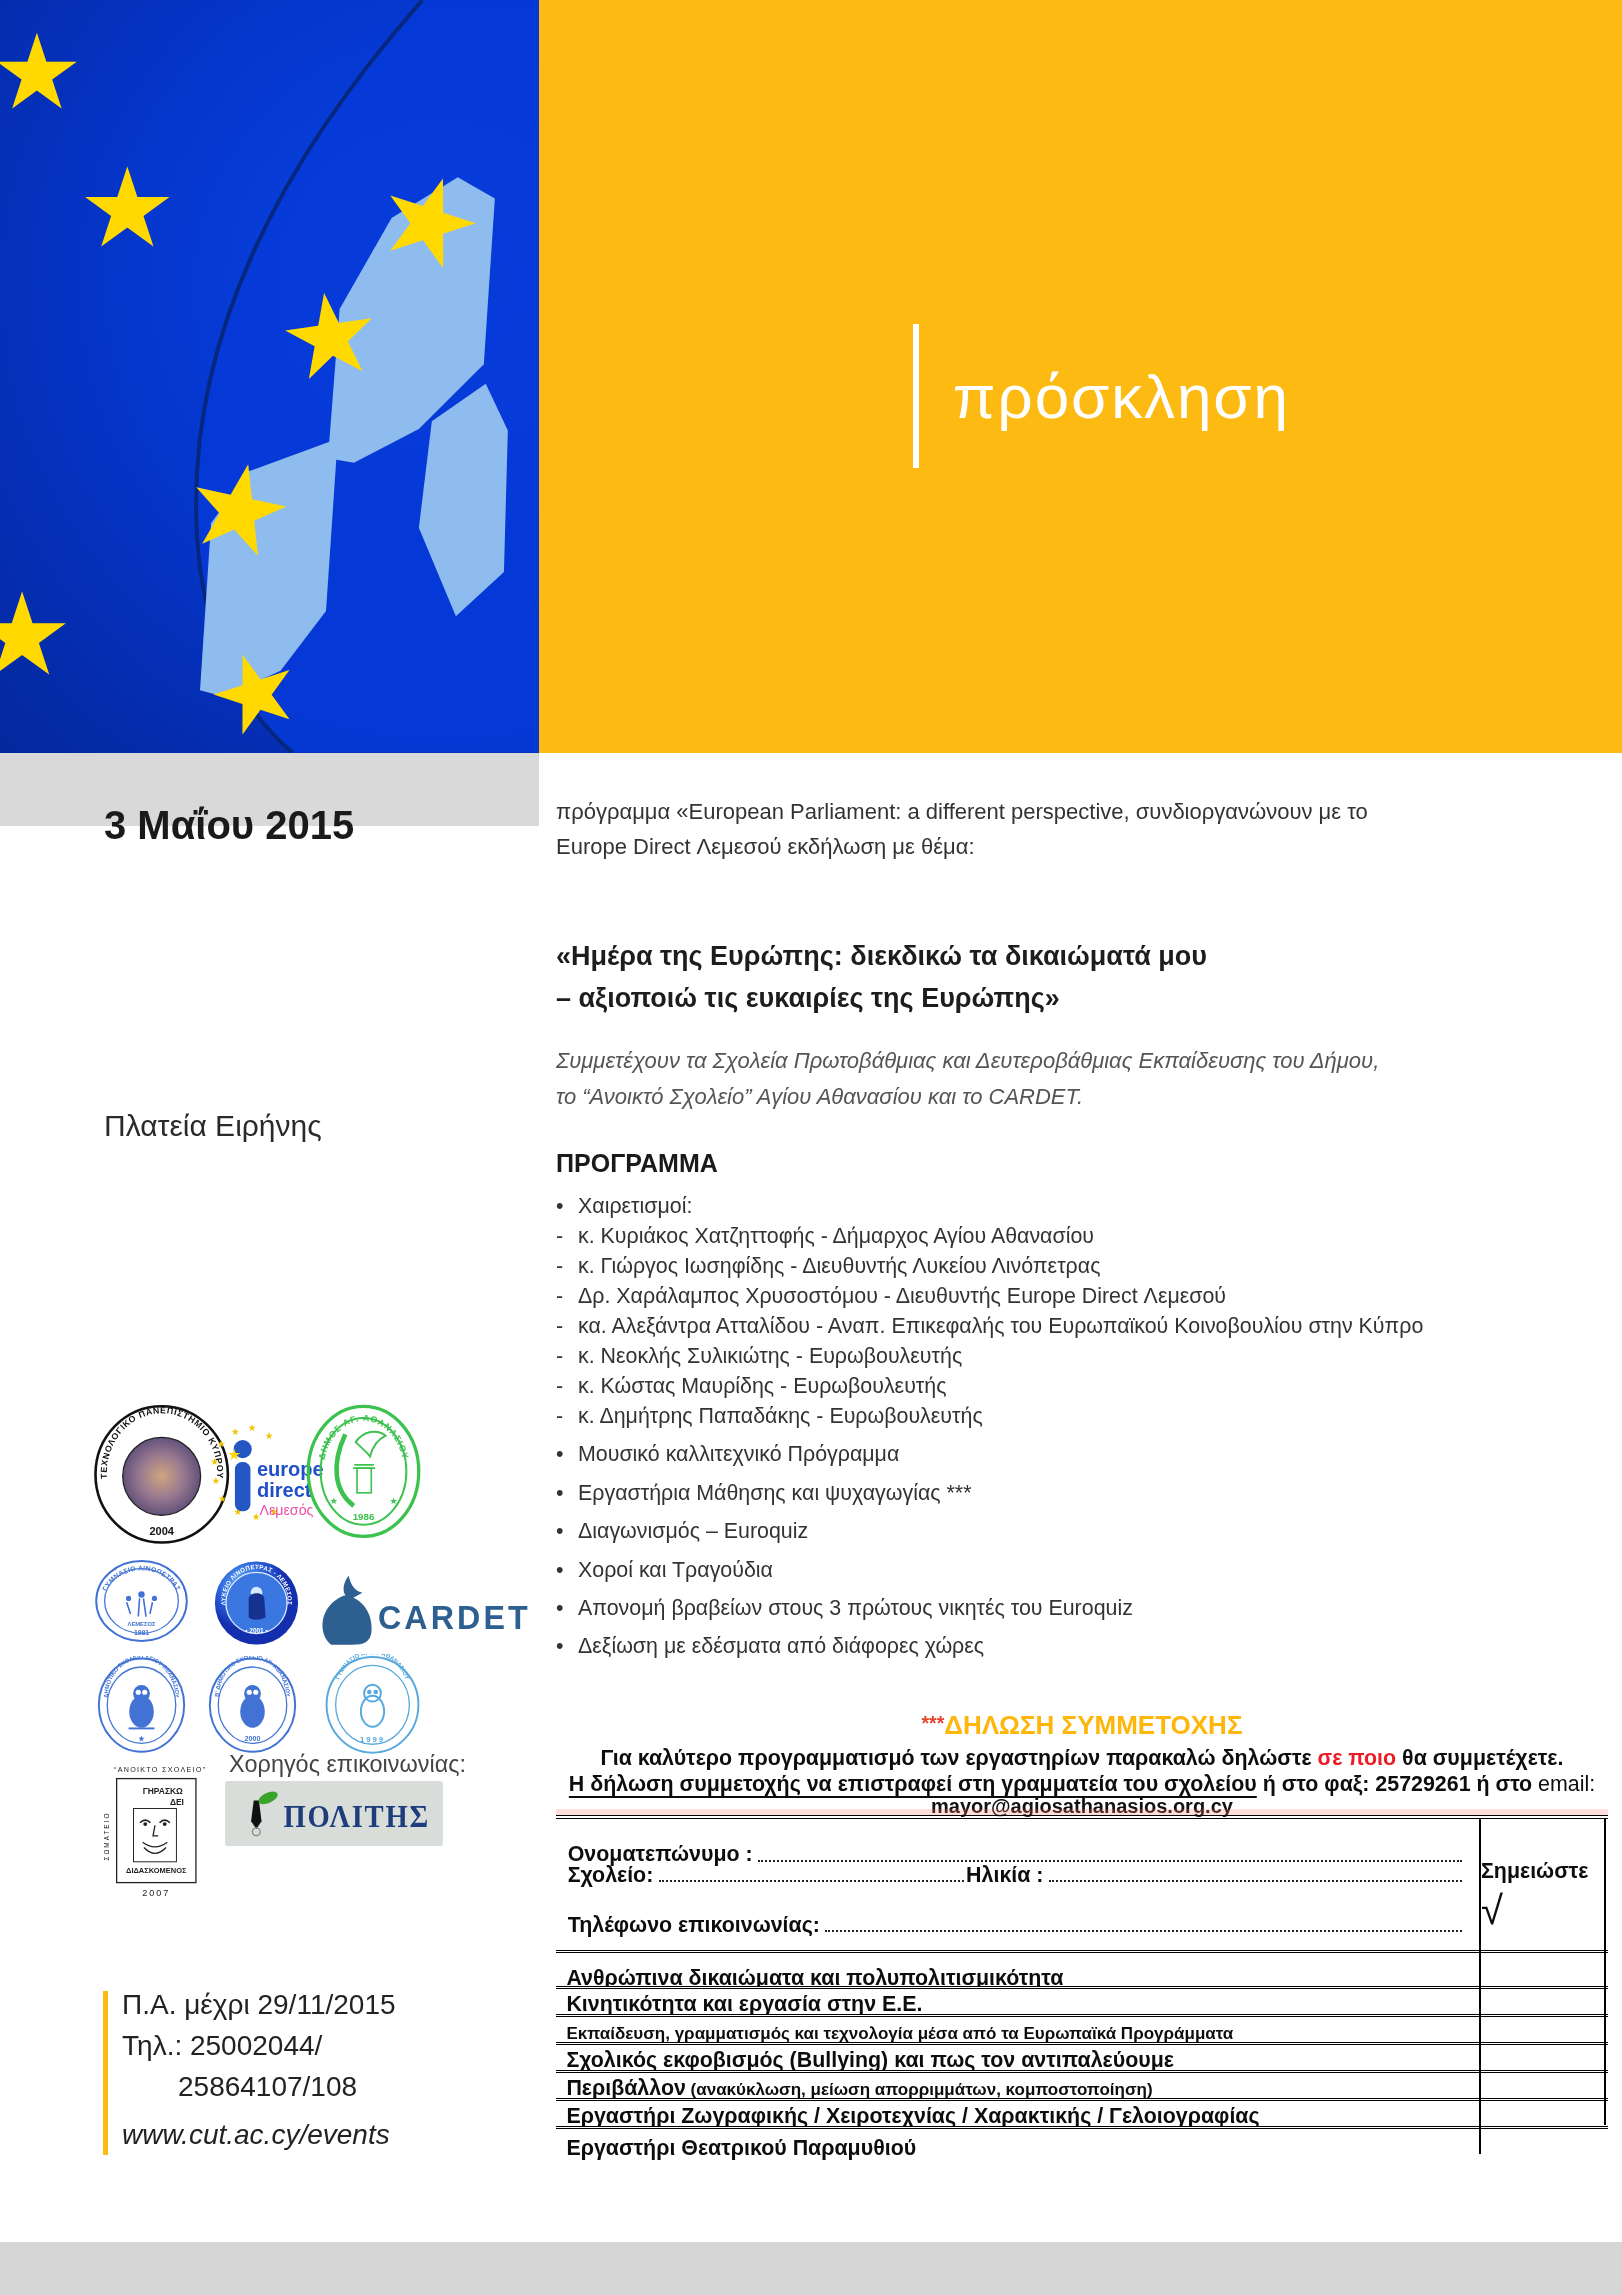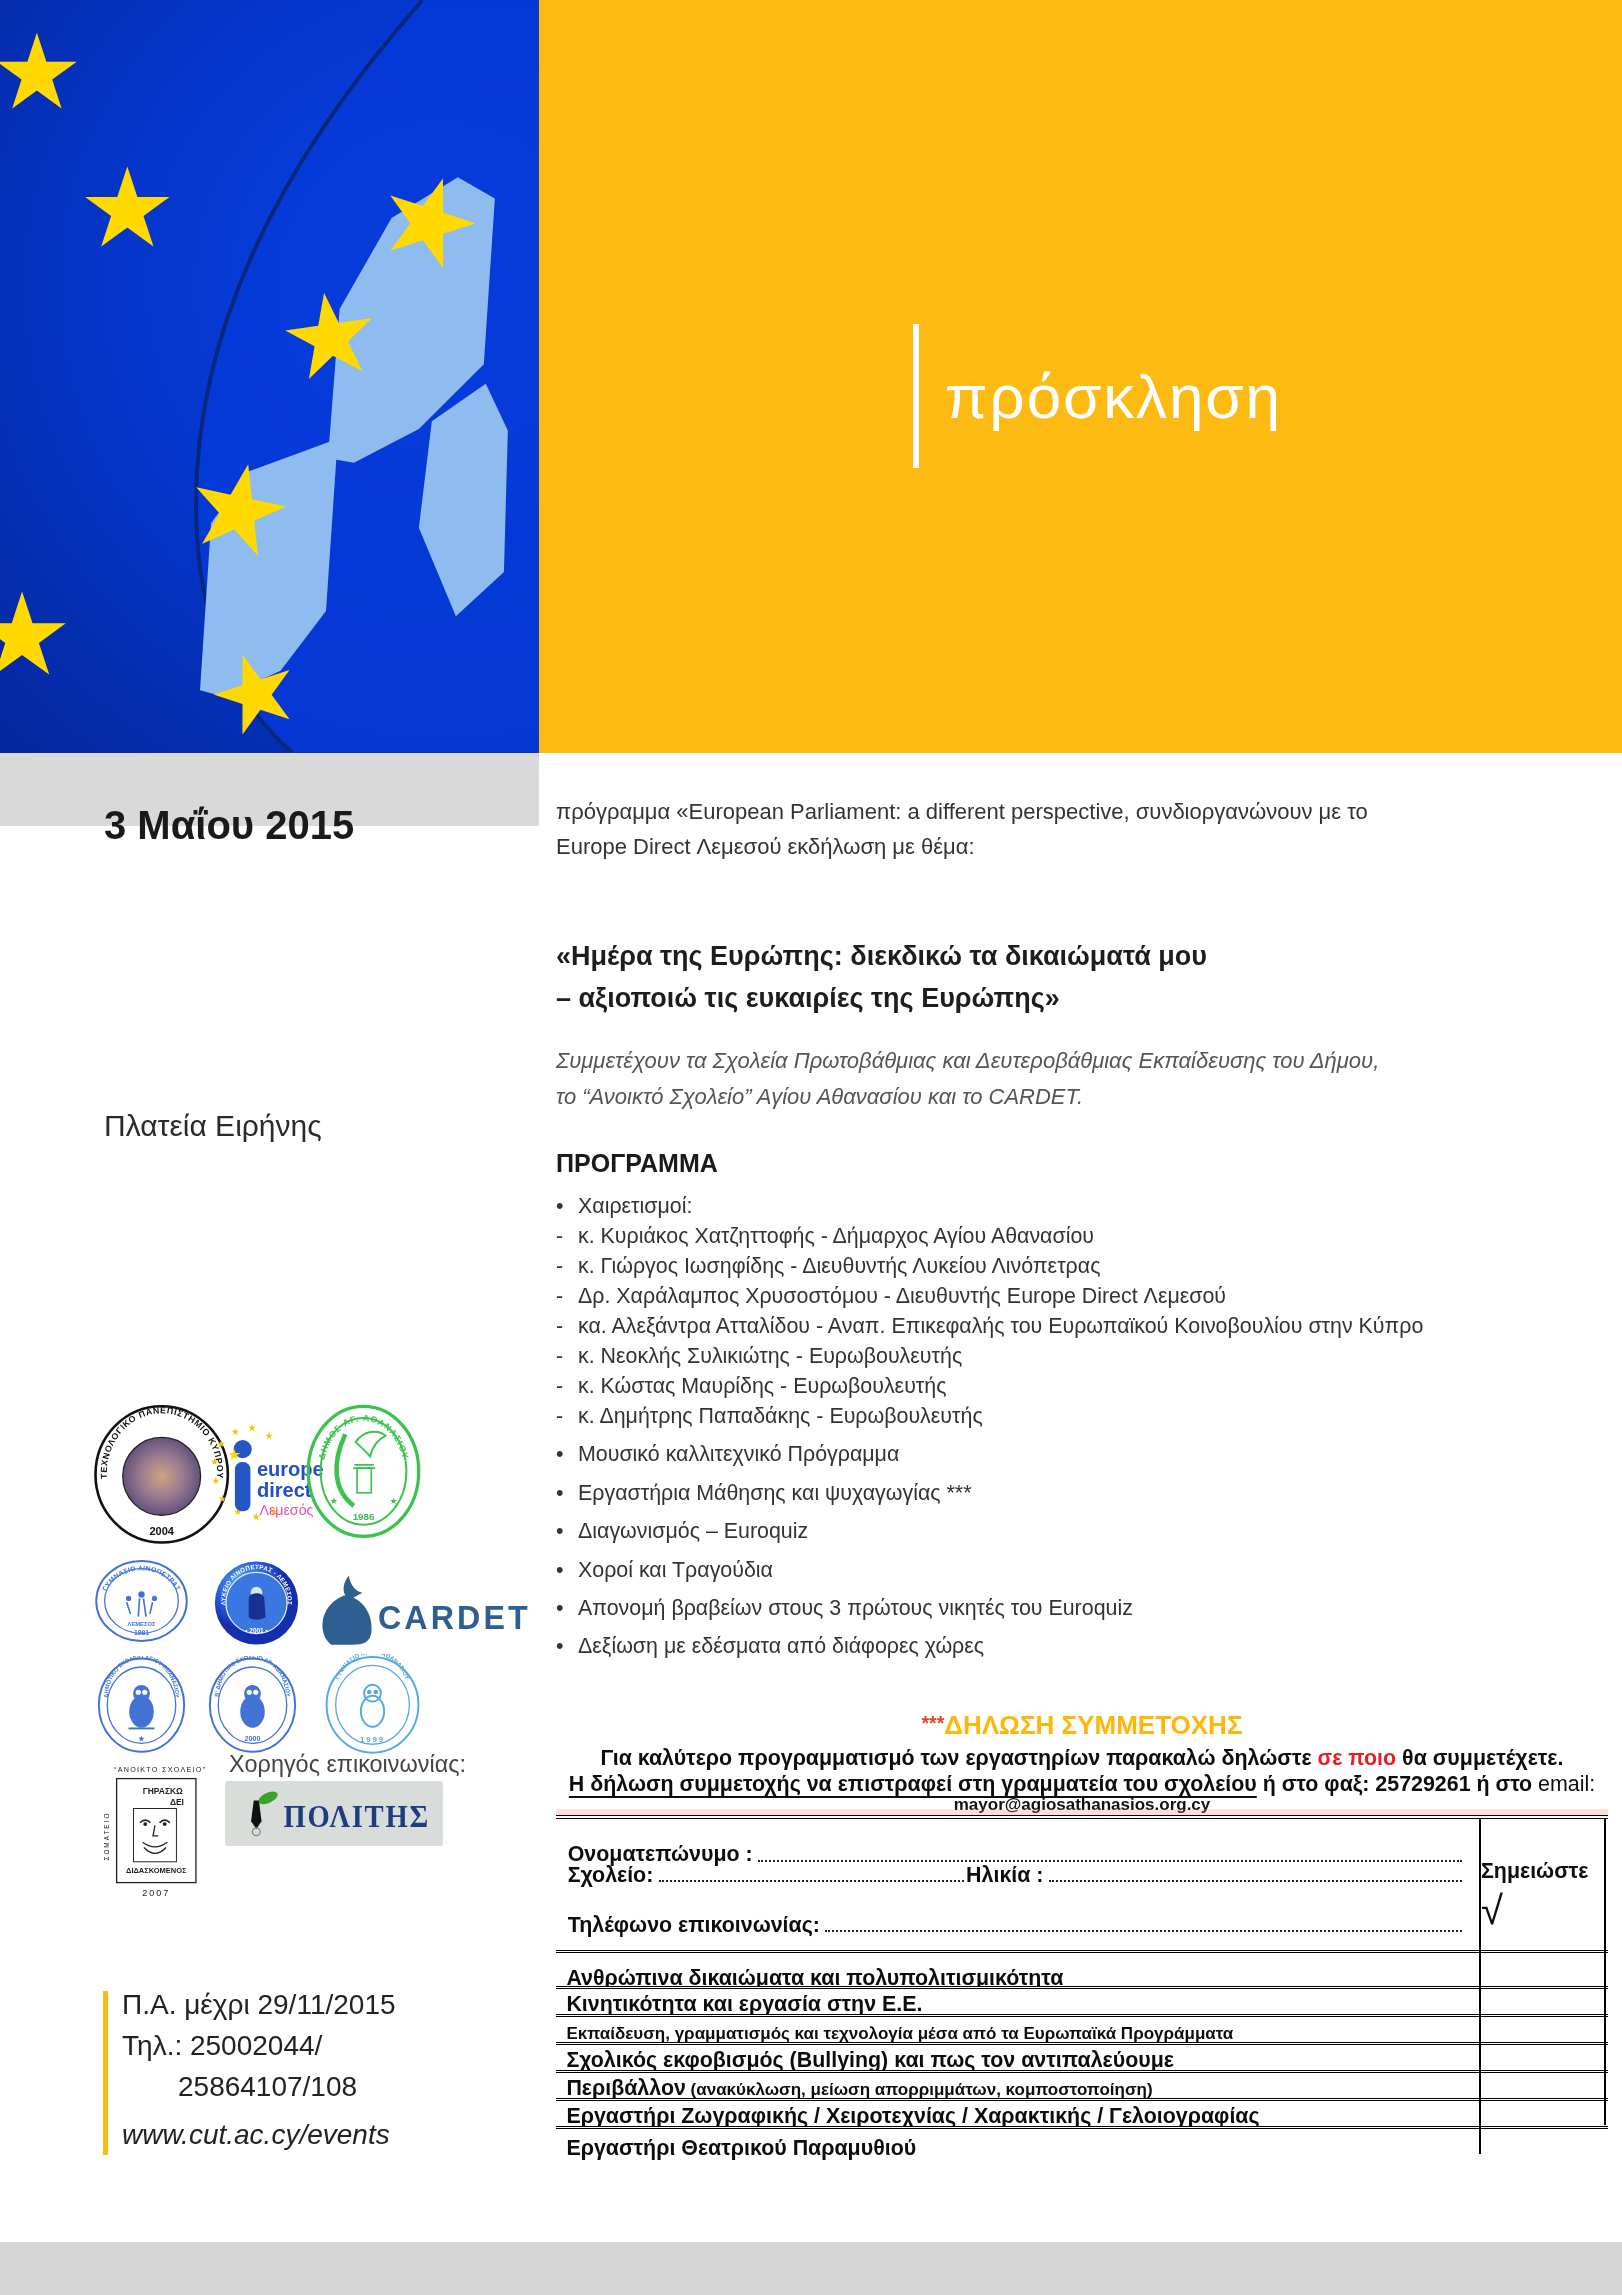--- a/index.html
+++ b/index.html
@@ -5,21 +5,21 @@
   html,body{margin:0;padding:0;background:#fff;}
   body{width:1623px;height:2295px;position:relative;overflow:hidden;
        font-family:"Liberation Sans",sans-serif;color:#111;}
 
   
   .photo{position:absolute;left:0;top:0;width:539px;height:753px;overflow:hidden;
          background:radial-gradient(circle at 82% 38%, #0a45e6 0%, #0536cd 48%, #04279c 100%);}
   .photo svg{position:absolute;left:0;top:0;}
   .star{position:absolute;color:#ffd900;line-height:1;display:block;}
   .yellow-banner{position:absolute;left:539px;top:0;width:1083px;height:753px;background:#fcba12;}
-  .invite{position:absolute;left:913px;top:324px;display:flex;align-items:center;gap:26px;}
+  .invite{position:absolute;left:913px;top:324px;display:flex;align-items:center;gap:34px;}
   .invite .bar{width:5.8px;height:144px;background:#fff;}
   .invite .word{color:#fff;font-size:62px;font-weight:400;letter-spacing:1.9px;}
   .gray-strip{position:absolute;left:0;top:753px;width:539px;height:73px;background:#d9d9d9;}
   .footer-strip{position:absolute;left:0;top:2242px;width:1623px;height:53px;background:#d6d6d6;}
 
   
   .when{position:absolute;left:104px;top:795px;font-size:40px;font-weight:bold;line-height:60px;color:#1a1a1a;}
   .venue{position:absolute;left:104px;top:1109px;font-size:30px;color:#2a2a2a;}
   .contact{position:absolute;left:122px;top:1984px;font-size:28px;line-height:41px;color:#222;}
   .contact .ybar{position:absolute;left:-19.5px;top:6.5px;width:5.8px;height:164px;background:#fcba12;}
@@ -45,21 +45,21 @@
 
   
   .reg{position:absolute;left:556px;top:1690px;width:1052px;text-align:center;}
   .reg .h{position:absolute;left:0;top:19.5px;width:100%;font-size:26px;font-weight:bold;color:#ffb60b;}
   .reg .h .stars{color:#e2442b;font-size:19.5px;vertical-align:3.9px;}
   .reg .l1{position:absolute;left:0;top:56px;width:100%;font-size:21.4px;font-weight:bold;color:#0d0d0d;}
   .red{color:#ec1c24;}
   .reg .l2{position:absolute;left:0;top:82px;width:100%;font-size:21.4px;font-weight:bold;color:#0d0d0d;}
   .u{text-decoration:underline;text-underline-offset:4.5px;text-decoration-thickness:1.9px;margin-top:48px;}
   .tail{font-weight:normal;}
-  .reg .email{position:absolute;left:0;top:105px;width:100%;font-size:17px;font-weight:bold;}
+  .reg .email{position:absolute;left:0;top:105px;width:100%;font-size:20px;font-weight:bold;}
 
   .reg-table{position:absolute;left:556px;top:1815px;width:1052px;height:364px;
              border-top:4.5px double #000;box-shadow:0 -5.8px 0 rgba(255,120,120,.25);}
   .vline{position:absolute;left:923px;top:0;width:1.9px;height:335px;background:#000;}
   .rline{position:absolute;left:1048px;top:0;width:1.9px;height:306px;background:#000;}
   .field{position:absolute;left:11.7px;display:flex;width:897px;font-size:21.4px;font-weight:bold;color:#0d0d0d;}
   .dots{flex:1;border-bottom:2.6px dotted #222;margin:0 2.6px 5.8px 5.2px;}
   .dots.mid{flex:none;width:305px;}
   #f1{top:23.4px;} #f2{top:44px;} #f3{top:94px;}
   .mark{position:absolute;left:925px;top:40px;width:106px;text-align:left;color:#0d0d0d;}

